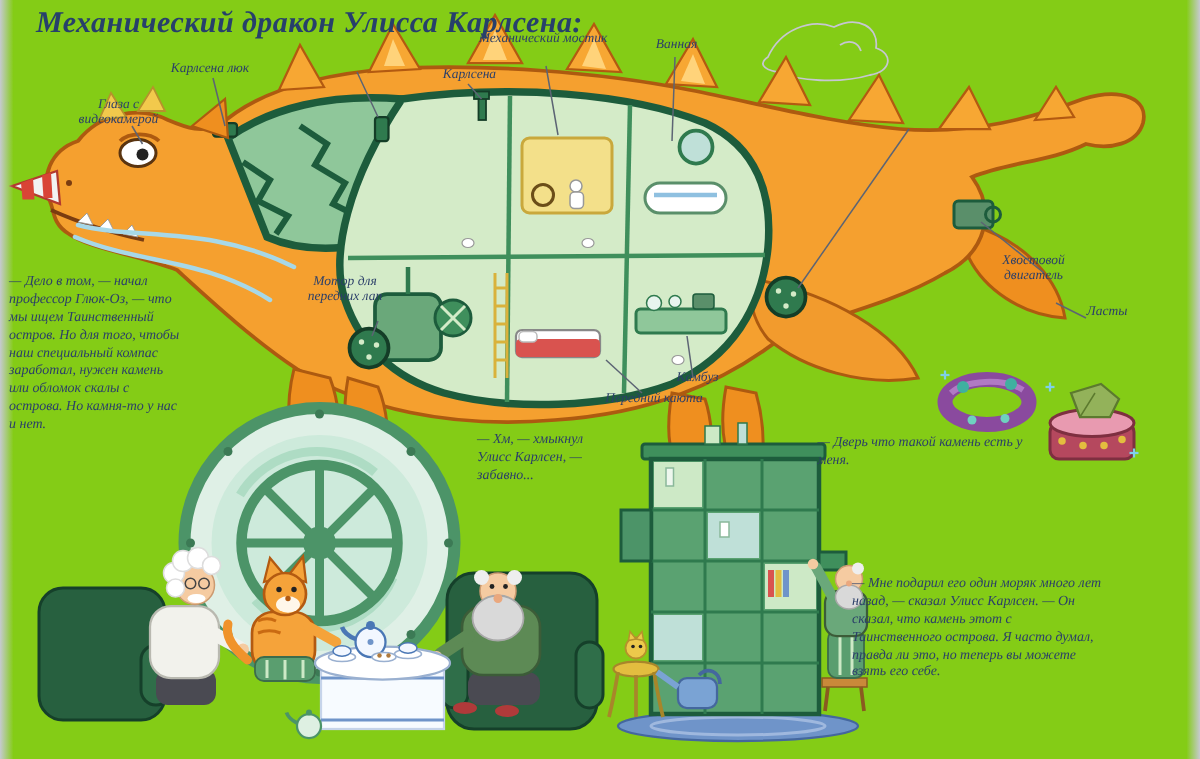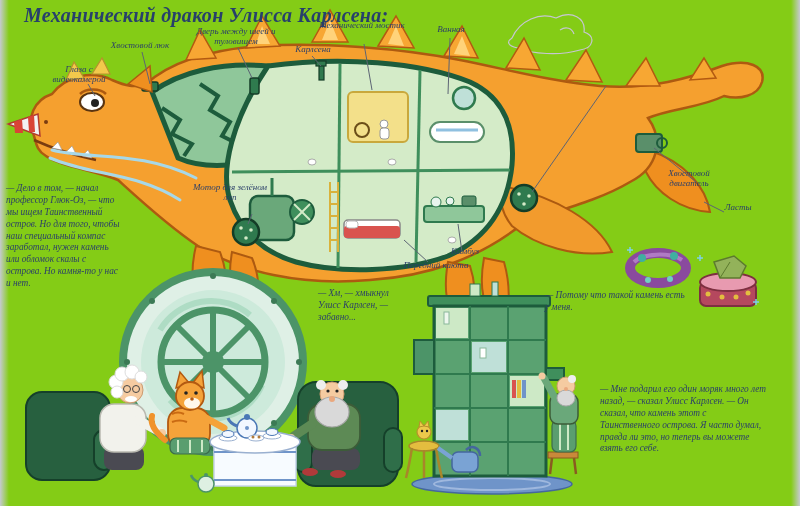--- a/index.html
+++ b/index.html
@@ -421,29 +421,28 @@
     </g>
   </g>
 </svg>
 
 <div class="edge l"></div>
 <div class="edge r"></div>
 
 <div class="title">Механический дракон Улисса Карлсена:</div>
 
 <div class="lbl" style="left:44px;top:64px;width:70px">Глаза с видеокамерой</div>
-<div class="lbl" style="left:104px;top:40px;width:72px">Хвостовой люк</div>
-<div class="lbl" style="left:182px;top:26px;width:108px">Дверь между шеей и туловищем</div>
+<div class="lbl" style="left:104px;top:40px;width:72px">Карлсена люк</div>
 <div class="lbl" style="left:284px;top:44px;width:58px">Карлсена</div>
 <div class="lbl" style="left:318px;top:20px;width:88px">Механический мостик</div>
 <div class="lbl" style="left:424px;top:24px;width:54px">Ванная</div>
 <div class="lbl" style="left:652px;top:168px;width:74px">Хвостовой двигатель</div>
 <div class="lbl" style="left:714px;top:202px;width:48px">Ласты</div>
-<div class="lbl" style="left:192px;top:182px;width:76px">Мотор для зелёном лап</div>
+<div class="lbl" style="left:192px;top:182px;width:76px">Мотор для передних лап</div>
 <div class="lbl" style="left:436px;top:246px;width:58px">Камбуз</div>
 <div class="lbl" style="left:398px;top:260px;width:76px">Передний каюта</div>
 
 <div class="txt" style="left:318px;top:288px;width:92px">— Хм, — хмыкнул Улисс Карлсен, — забавно...</div>
 <div class="txt" style="left:6px;top:183px;width:114px">— Дело в том, — начал профессор Глюк-Оз, — что мы ищем Таинственный остров. Но для того, чтобы наш специальный компас заработал, нужен камень или обломок скалы с острова. Но камня-то у нас и нет.</div>
-<div class="txt" style="left:545px;top:290px;width:145px">— Потому что такой камень есть у меня.</div>
-<div class="txt" style="left:600px;top:384px;width:168px">— Мне подарил его один моряк много лет назад, — сказал Улисс Карлсен. — Он сказал, что камень этот с Таинственного острова. Я часто думал, правда ли это, но теперь вы можете взять его себе.</div>
+<div class="txt" style="left:545px;top:290px;width:145px">— Дверь что такой камень есть у меня.</div>
+<div class="txt" style="left:568px;top:384px;width:168px">— Мне подарил его один моряк много лет назад, — сказал Улисс Карлсен. — Он сказал, что камень этот с Таинственного острова. Я часто думал, правда ли это, но теперь вы можете взять его себе.</div>
 
 </div>
 
 </body></html>

